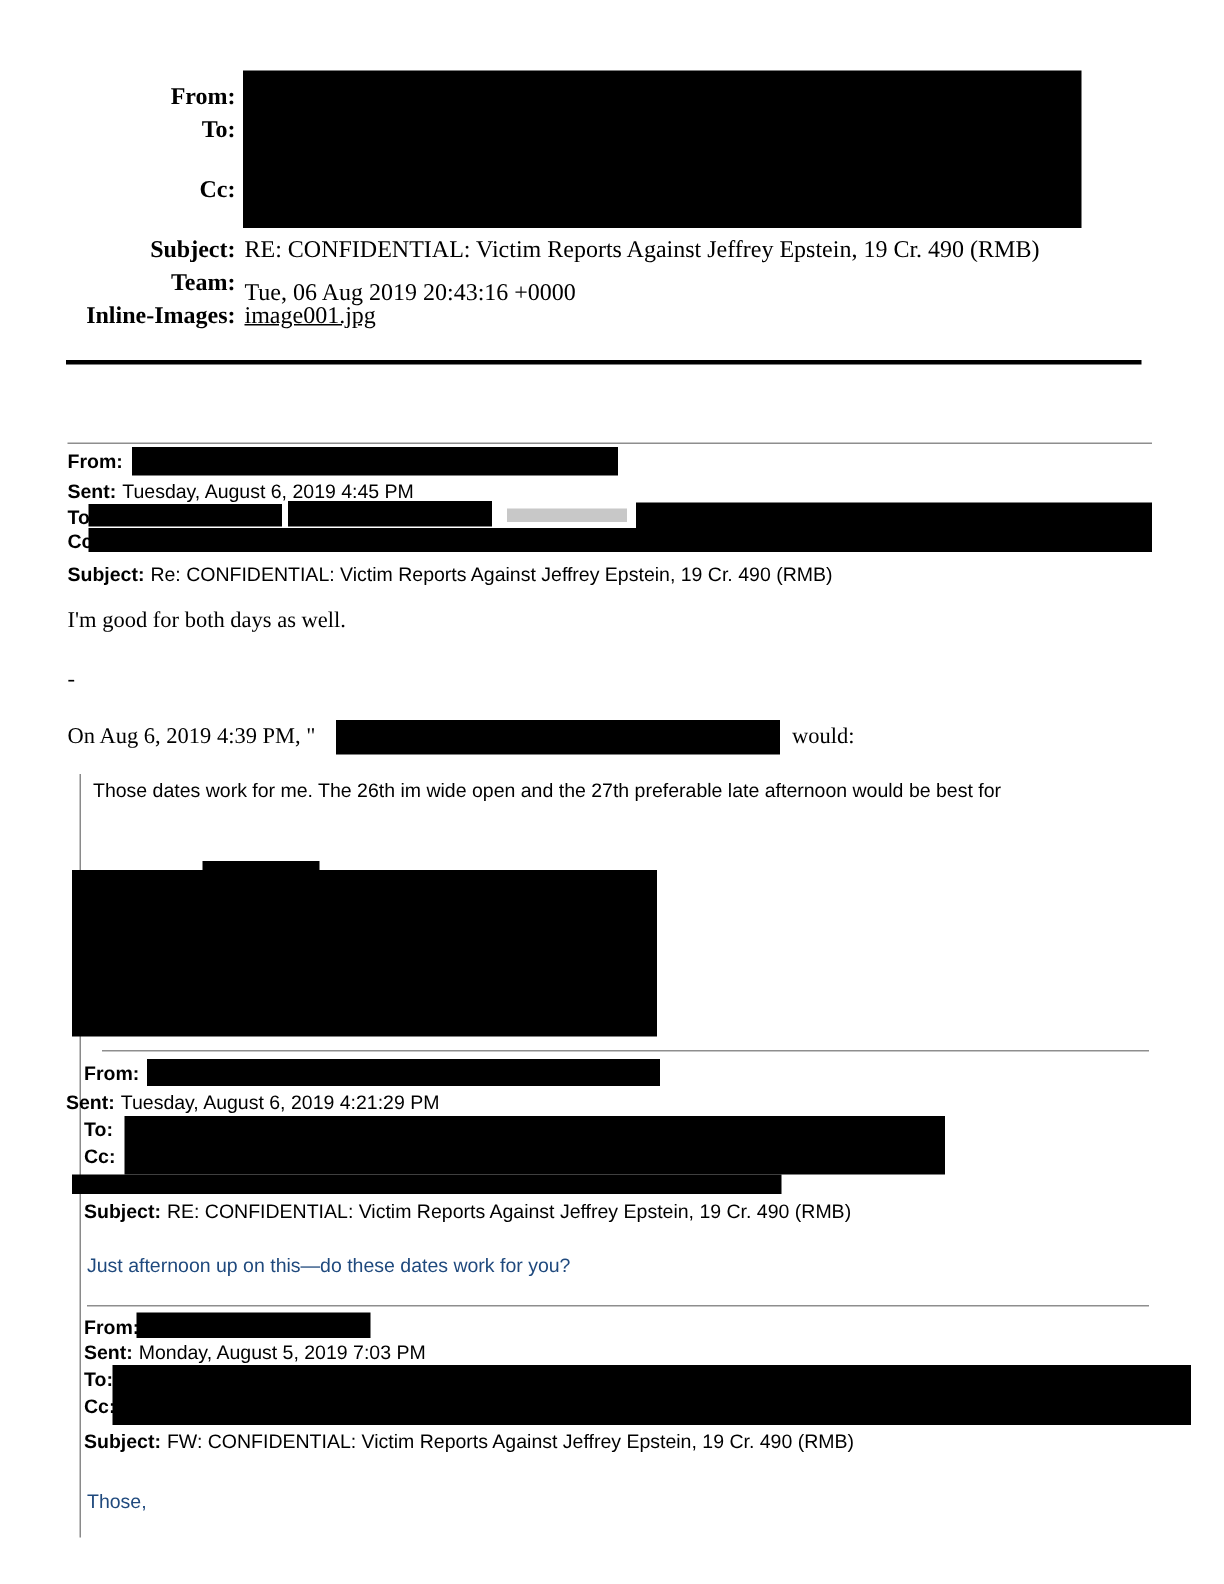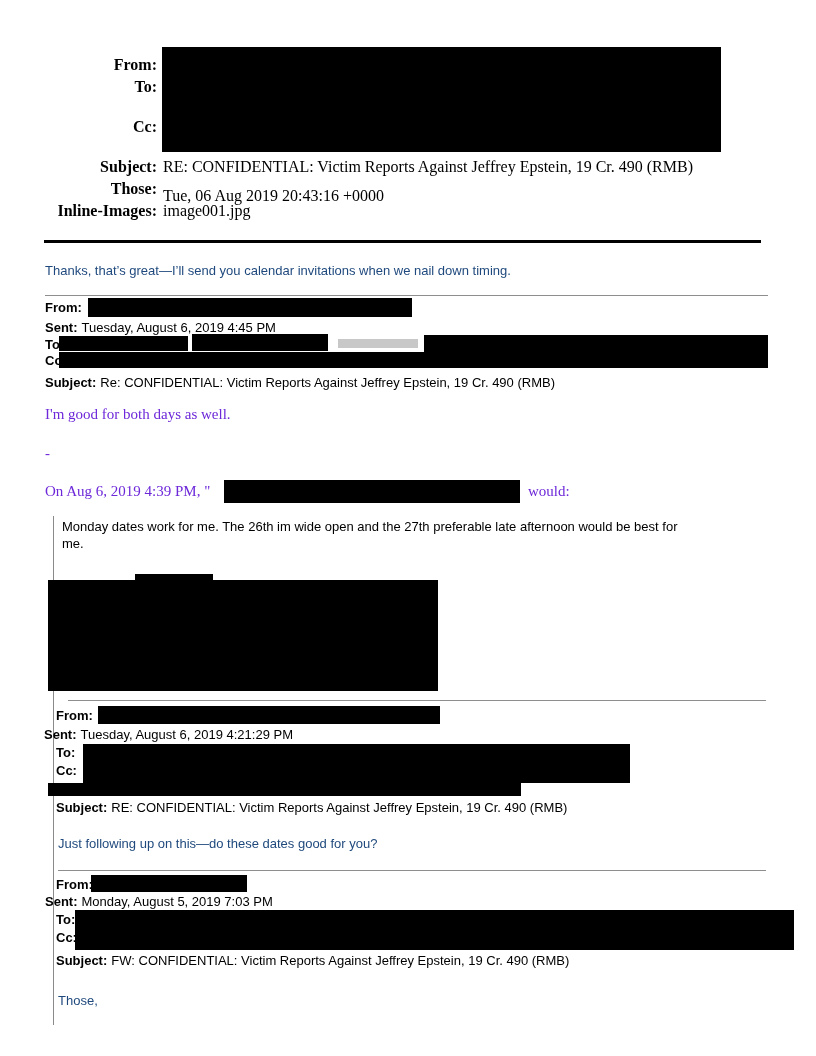--- a/index.html
+++ b/index.html
@@ -1,18 +1,18 @@
 <!DOCTYPE html>
 <html><head>
 <meta charset="utf-8">
 <style>
   html,body{margin:0;padding:0;background:#ffffff;}
   #page{position:relative;width:816px;height:1056px;background:#ffffff;overflow:hidden;}
   .serif{font-family:"Liberation Serif",serif;font-size:16px;color:#000;position:absolute;white-space:nowrap;}
-  .serif-sm{font-family:"Liberation Serif",serif;font-size:15px;color:#6d28d9;position:absolute;white-space:nowrap;}
+  .serif-sm{font-family:"Liberation Serif",serif;font-size:15px;color:#000000;position:absolute;white-space:nowrap;}
   .sans{font-family:"Liberation Sans",sans-serif;font-size:13px;color:#000;position:absolute;white-space:nowrap;}
   .b{font-weight:bold;}
   .v{margin-left:4px;}
   .blue{color:#1F497D;}
   .redact{position:absolute;background:#000000;}
   .rule{position:absolute;background:#000000;}
   .thin{position:absolute;background:#8e8e8e;}
   .smudge{position:absolute;background:#9b9b9b;opacity:0.55;}
   .hdr-label{font-weight:bold;text-align:right;width:117px;left:40px;}
   .qline{white-space:nowrap;}
@@ -23,29 +23,28 @@
 <div id="page">
 
   <div class="serif hdr-label" style="top:56px;">From:</div>
   <div class="serif hdr-label" style="top:78px;">To:</div>
   <div class="serif hdr-label" style="top:118px;">Cc:</div>
   <div class="redact" style="left:162px;top:47px;width:559px;height:105px;"></div>
 
   <div class="serif hdr-label" style="top:158px;">Subject:</div>
   <div class="serif" style="left:163px;top:158px;">RE: CONFIDENTIAL: Victim Reports Against Jeffrey Epstein, 19 Cr. 490 (RMB)</div>
 
-  <div class="serif hdr-label" style="top:180px;">Those:</div>
+  <div class="serif hdr-label" style="top:180px;">Team:</div>
   <div class="serif" style="left:163px;top:187px;">Tue, 06 Aug 2019 20:43:16 +0000</div>
 
   <div class="serif hdr-label" style="top:202px;">Inline-Images:</div>
-  <div class="serif" style="left:163px;top:202px;">image001.jpg</div>
+  <div class="serif" style="left:163px;top:202px;text-decoration:underline;">image001.jpg</div>
 
   <div class="rule" style="left:44px;top:240px;width:717px;height:3px;"></div>
 
-  <div class="sans blue" style="left:45px;top:263px;">Thanks, that’s great—I’ll send you calendar invitations when we nail down timing.</div>
 
   <div class="thin" style="left:45px;top:295px;width:723px;height:1px;"></div>
 
   <div class="sans b" style="left:45px;top:300px;">From:</div>
   <div class="redact" style="left:88px;top:298px;width:324px;height:19px;"></div>
 
   <div class="sans" style="left:45px;top:320px;"><span class="b">Sent:</span><span class="v">Tuesday, August 6, 2019 4:45 PM</span></div>
 
   <div class="sans b" style="left:45px;top:337px;">To:</div>
   <div class="redact" style="left:59px;top:336px;width:129px;height:15px;"></div>
@@ -61,49 +60,48 @@
   <div class="serif-sm" style="left:45px;top:406px;">I'm good for both days as well.</div>
   <div class="serif-sm" style="left:45px;top:445px;">-</div>
 
   <div class="serif-sm" style="left:45px;top:483px;">On Aug 6, 2019 4:39 PM, "</div>
   <div class="redact" style="left:224px;top:480px;width:296px;height:23px;"></div>
   <div class="serif-sm" style="left:528px;top:483px;">would:</div>
 
   <div class="thin" style="left:53px;top:516px;width:1px;height:509px;background:#8a8a8a;"></div>
 
   <div class="sans" style="left:62px;top:518px;line-height:17px;">
-    <div class="qline">Monday dates work for me.  The 26th im wide open and the 27th preferable late afternoon would be best for</div>
-    <div class="qline">me.</div>
+    <div class="qline">Those dates work for me.  The 26th im wide open and the 27th preferable late afternoon would be best for</div>
   </div>
 
   <div class="redact" style="left:135px;top:574px;width:78px;height:7px;"></div>
   <div class="redact" style="left:48px;top:580px;width:390px;height:111px;"></div>
 
   <div class="thin" style="left:68px;top:700px;width:698px;height:1px;"></div>
 
   <div class="sans b" style="left:56px;top:708px;">From:</div>
   <div class="redact" style="left:98px;top:706px;width:342px;height:18px;"></div>
 
   <div class="sans" style="left:44px;top:727px;"><span class="b">Sent:</span><span class="v">Tuesday, August 6, 2019 4:21:29 PM</span></div>
 
   <div class="sans b" style="left:56px;top:745px;">To:</div>
   <div class="sans b" style="left:56px;top:763px;">Cc:</div>
   <div class="redact" style="left:83px;top:744px;width:547px;height:39px;"></div>
   <div class="redact" style="left:48px;top:783px;width:473px;height:13px;"></div>
 
   <div class="sans" style="left:56px;top:800px;"><span class="b">Subject:</span><span class="v">RE: CONFIDENTIAL: Victim Reports Against Jeffrey Epstein, 19 Cr. 490 (RMB)</span></div>
 
-  <div class="sans blue" style="left:58px;top:836px;">Just following up on this—do these dates good for you?</div>
+  <div class="sans blue" style="left:58px;top:836px;">Just afternoon up on this—do these dates work for you?</div>
 
   <div class="thin" style="left:58px;top:870px;width:708px;height:1px;"></div>
 
   <div class="sans b" style="left:56px;top:877px;">From:</div>
   <div class="redact" style="left:91px;top:875px;width:156px;height:17px;"></div>
 
-  <div class="sans" style="left:45px;top:894px;"><span class="b">Sent:</span><span class="v">Monday, August 5, 2019 7:03 PM</span></div>
+  <div class="sans" style="left:56px;top:894px;"><span class="b">Sent:</span><span class="v">Monday, August 5, 2019 7:03 PM</span></div>
 
   <div class="sans b" style="left:56px;top:912px;">To:</div>
   <div class="sans b" style="left:56px;top:930px;">Cc:</div>
   <div class="redact" style="left:75px;top:910px;width:719px;height:40px;"></div>
 
   <div class="sans" style="left:56px;top:953px;"><span class="b">Subject:</span><span class="v">FW: CONFIDENTIAL: Victim Reports Against Jeffrey Epstein, 19 Cr. 490 (RMB)</span></div>
 
   <div class="sans blue" style="left:58px;top:993px;">Those,</div>
 
 </div>

